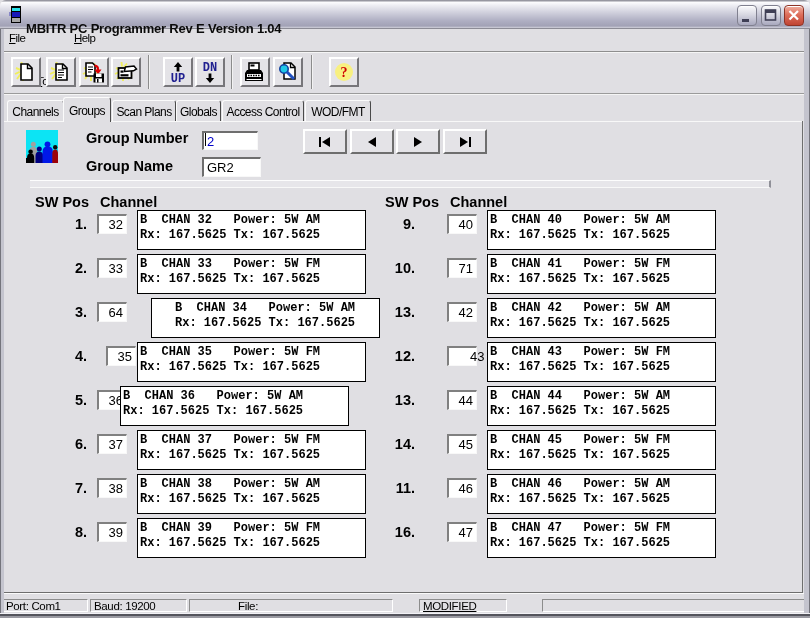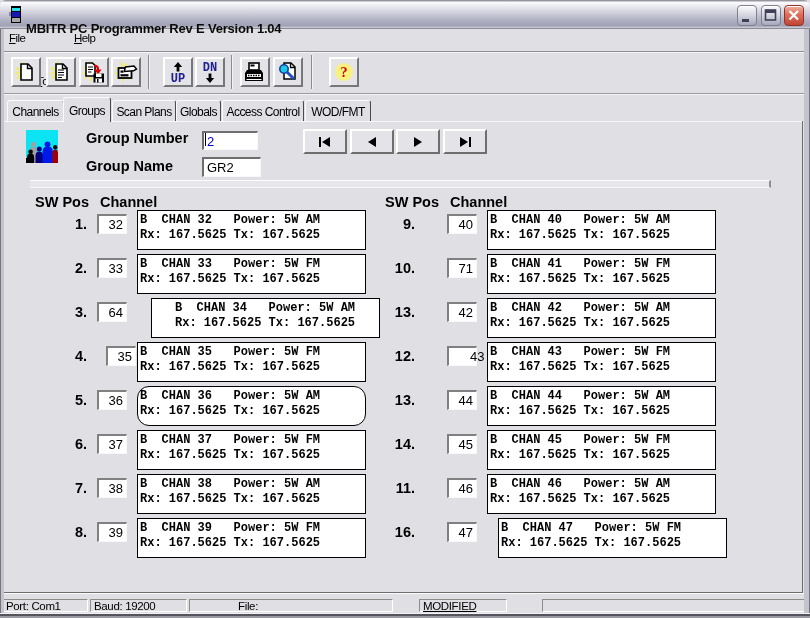--- a/index.html
+++ b/index.html
@@ -245,21 +245,21 @@
 <div class="sbox" style="left:97px;top:258px;">33</div>
 <div class="cbox" style="left:137px;top:254px;">B&nbsp;&nbsp;CHAN 33&nbsp;&nbsp;&nbsp;Power: 5W FM<br>Rx: 167.5625 Tx: 167.5625</div>
 <div class="rlabel" style="left:50px;width:37px;top:304px;">3.</div>
 <div class="sbox" style="left:97px;top:302px;">64</div>
 <div class="cbox" style="left:151px;top:298px;padding-left:23px;">B&nbsp;&nbsp;CHAN 34&nbsp;&nbsp;&nbsp;Power: 5W AM<br>Rx: 167.5625 Tx: 167.5625</div>
 <div class="rlabel" style="left:50px;width:37px;top:348px;">4.</div>
 <div class="sbox" style="left:106px;top:346px;">35</div>
 <div class="cbox" style="left:137px;top:342px;">B&nbsp;&nbsp;CHAN 35&nbsp;&nbsp;&nbsp;Power: 5W FM<br>Rx: 167.5625 Tx: 167.5625</div>
 <div class="rlabel" style="left:50px;width:37px;top:392px;">5.</div>
 <div class="sbox" style="left:97px;top:390px;">36</div>
-<div class="cbox" style="left:137px;top:386px;border-radius:12px;">B&nbsp;&nbsp;CHAN 36&nbsp;&nbsp;&nbsp;Power: 5W AM<br>Rx: 167.5625 Tx: 167.5625</div>
+<div class="cbox" style="left:120px;top:386px;">B&nbsp;&nbsp;CHAN 36&nbsp;&nbsp;&nbsp;Power: 5W AM<br>Rx: 167.5625 Tx: 167.5625</div>
 <div class="rlabel" style="left:50px;width:37px;top:436px;">6.</div>
 <div class="sbox" style="left:97px;top:434px;">37</div>
 <div class="cbox" style="left:137px;top:430px;">B&nbsp;&nbsp;CHAN 37&nbsp;&nbsp;&nbsp;Power: 5W FM<br>Rx: 167.5625 Tx: 167.5625</div>
 <div class="rlabel" style="left:50px;width:37px;top:480px;">7.</div>
 <div class="sbox" style="left:97px;top:478px;">38</div>
 <div class="cbox" style="left:137px;top:474px;">B&nbsp;&nbsp;CHAN 38&nbsp;&nbsp;&nbsp;Power: 5W AM<br>Rx: 167.5625 Tx: 167.5625</div>
 <div class="rlabel" style="left:50px;width:37px;top:524px;">8.</div>
 <div class="sbox" style="left:97px;top:522px;">39</div>
 <div class="cbox" style="left:137px;top:518px;">B&nbsp;&nbsp;CHAN 39&nbsp;&nbsp;&nbsp;Power: 5W FM<br>Rx: 167.5625 Tx: 167.5625</div>
 <div class="rlabel" style="left:378px;width:37px;top:216px;">9.</div>
@@ -278,21 +278,21 @@
 <div class="sbox" style="left:447px;top:390px;">44</div>
 <div class="cbox" style="left:487px;top:386px;">B&nbsp;&nbsp;CHAN 44&nbsp;&nbsp;&nbsp;Power: 5W AM<br>Rx: 167.5625 Tx: 167.5625</div>
 <div class="rlabel" style="left:378px;width:37px;top:436px;">14.</div>
 <div class="sbox" style="left:447px;top:434px;">45</div>
 <div class="cbox" style="left:487px;top:430px;">B&nbsp;&nbsp;CHAN 45&nbsp;&nbsp;&nbsp;Power: 5W FM<br>Rx: 167.5625 Tx: 167.5625</div>
 <div class="rlabel" style="left:378px;width:37px;top:480px;">11.</div>
 <div class="sbox" style="left:447px;top:478px;">46</div>
 <div class="cbox" style="left:487px;top:474px;">B&nbsp;&nbsp;CHAN 46&nbsp;&nbsp;&nbsp;Power: 5W AM<br>Rx: 167.5625 Tx: 167.5625</div>
 <div class="rlabel" style="left:378px;width:37px;top:524px;">16.</div>
 <div class="sbox" style="left:447px;top:522px;">47</div>
-<div class="cbox" style="left:498px;top:518px;">B&nbsp;&nbsp;CHAN 47&nbsp;&nbsp;&nbsp;Power: 5W FM<br>Rx: 167.5625 Tx: 167.5625</div>
+<div class="cbox" style="left:487px;top:518px;">B&nbsp;&nbsp;CHAN 47&nbsp;&nbsp;&nbsp;Power: 5W FM<br>Rx: 167.5625 Tx: 167.5625</div>
 
 <div class="spanel" style="left:2px;width:86px;">Port: Com1</div>
 <div class="spanel" style="left:90px;width:97px;">Baud: 19200</div>
 <div class="spanel" style="left:189px;width:204px;padding-left:48px;">File:</div>
 <div class="spanel" style="left:419px;width:88px;text-decoration:underline;">MODIFIED</div>
 <div class="spanel" style="left:542px;width:263px;"></div>
 
 <div class="abs" style="left:0;top:29px;width:1px;height:589px;background:#74747C;"></div>
 <div class="abs" style="left:1px;top:29px;width:3px;height:589px;background:#C4C4CE;"></div>
 <div class="abs" style="left:804px;top:29px;width:5px;height:589px;background:#C4C4CE;"></div>

